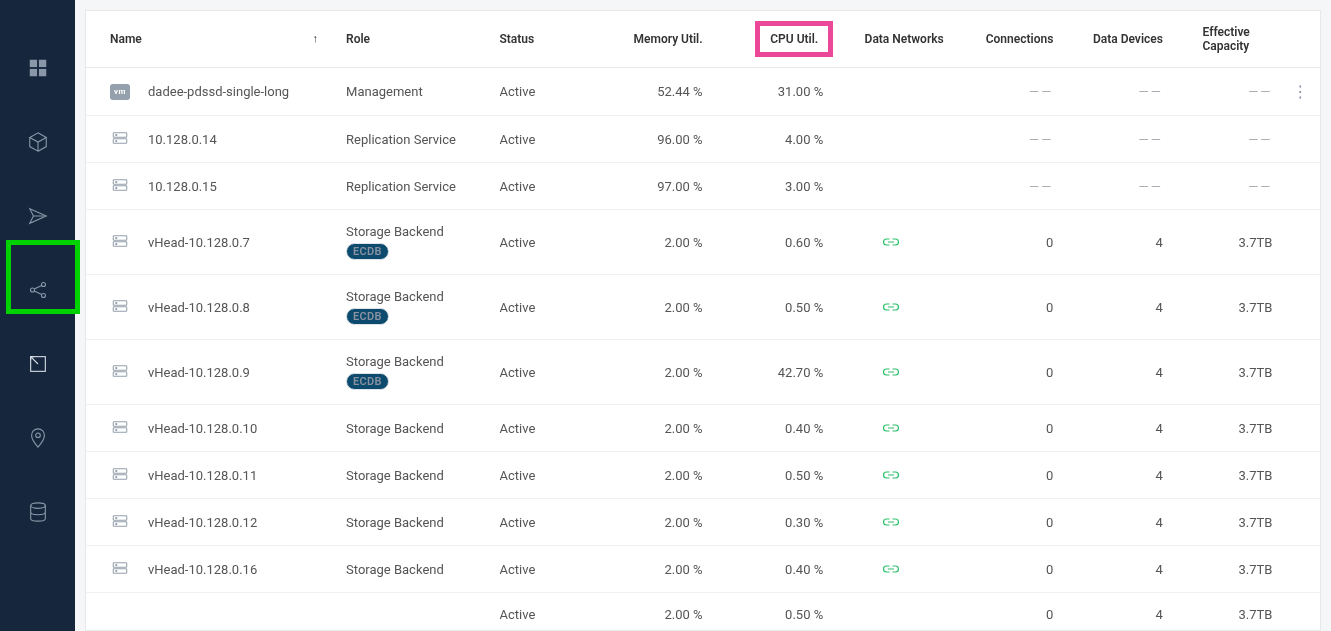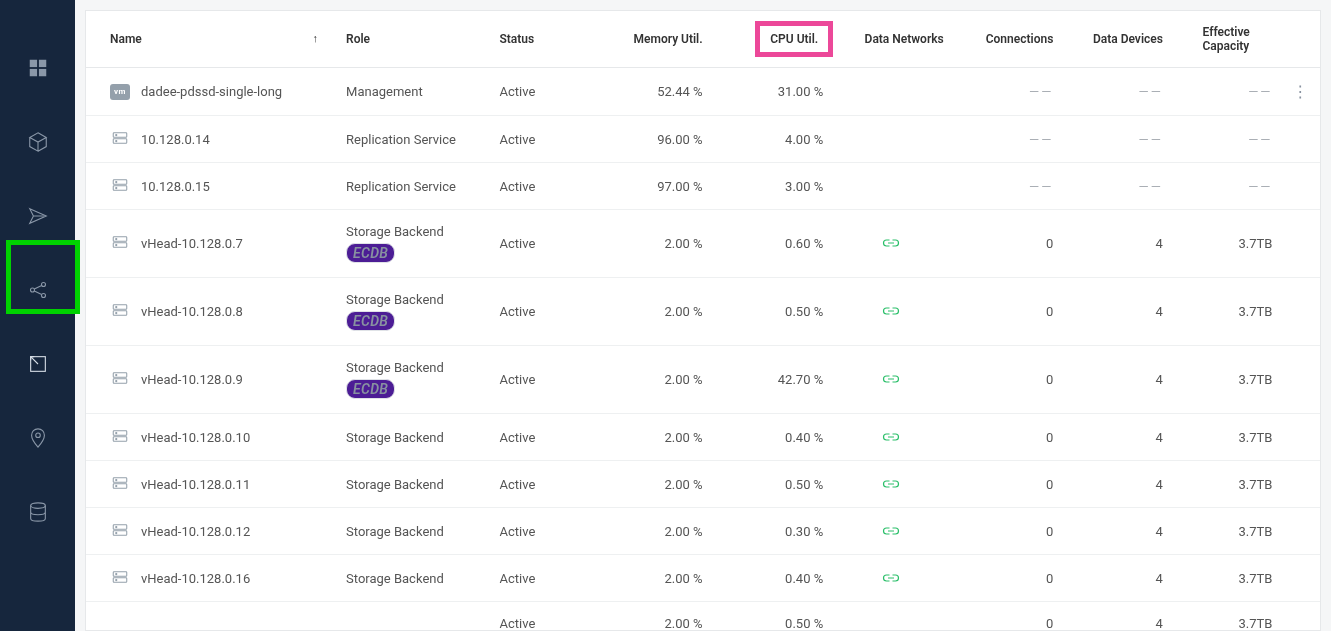--- a/index.html
+++ b/index.html
@@ -98,34 +98,34 @@
   tbody tr { border-bottom: 1px solid #eef0f1; }
   tbody td {
     padding: 14px 8px;
     font-size: 13px;
     color: #555;
     vertical-align: middle;
     white-space: nowrap;
   }
   td.right { text-align: right; }
   td.center { text-align: center; }
-  .name-cell { display: flex; align-items: center; gap: 11px; padding-left: 16px; }
+  .name-cell { display: flex; align-items: center; gap: 18px; padding-left: 16px; }
   .ico-box {
     width: 20px; height: 18px; display:flex; align-items:center; justify-content:center;
   }
   .ico-vm {
     width: 20px; height: 16px; background:#94a0ab; border-radius:3px;
     display:flex; align-items:center; justify-content:center; color:#fff;
     font-size:8px; font-weight:700; letter-spacing:.5px;
   }
   .ico-srv svg { width:18px; height:18px; stroke:#94a0ab; fill:none; stroke-width:1.4; }
   .role-wrap { display:flex; flex-direction:column; gap:4px; align-items:flex-start;}
   .badge {
-    font-size:14px; font-weight:600; color:#8892a0; background:#4c1d95;
-    border:1px solid #e0e3e7; padding:1px 6px; border-radius:9px; letter-spacing:.3px;font-style:italic;
+    font-size:11px; font-weight:600; color:#8892a0; background:#0c4a6e;
+    border:1px solid #e0e3e7; padding:1px 6px; border-radius:9px; letter-spacing:.3px;
   }
   .link-ico svg { width:18px; height:10px; stroke:#2bbf6a; stroke-width:1.6; fill:none; }
   .dash { color:#a8adb3; letter-spacing:2px; }
   .sort-arrow { font-size:11px; margin-left:6px; color:#333; }
   .th-highlight {
     border:5px solid #ec4899;
     border-radius:0;
     display:inline-block;
     padding:6px 10px;
     margin:-6px -10px;

